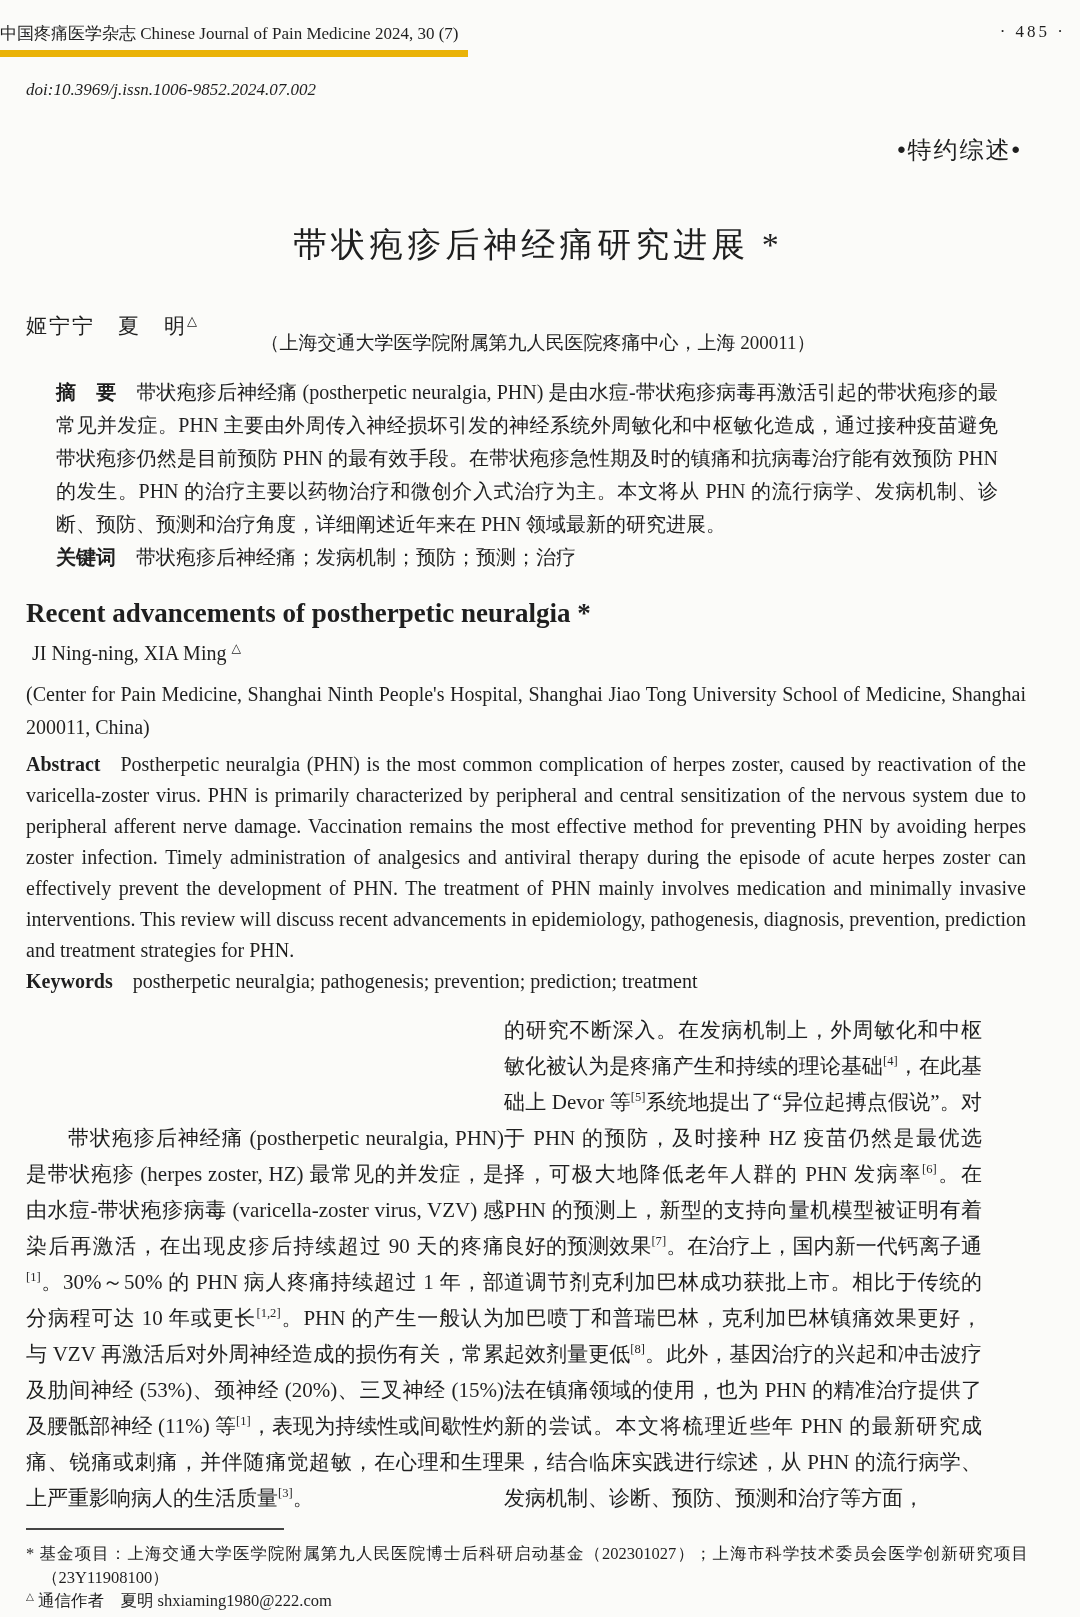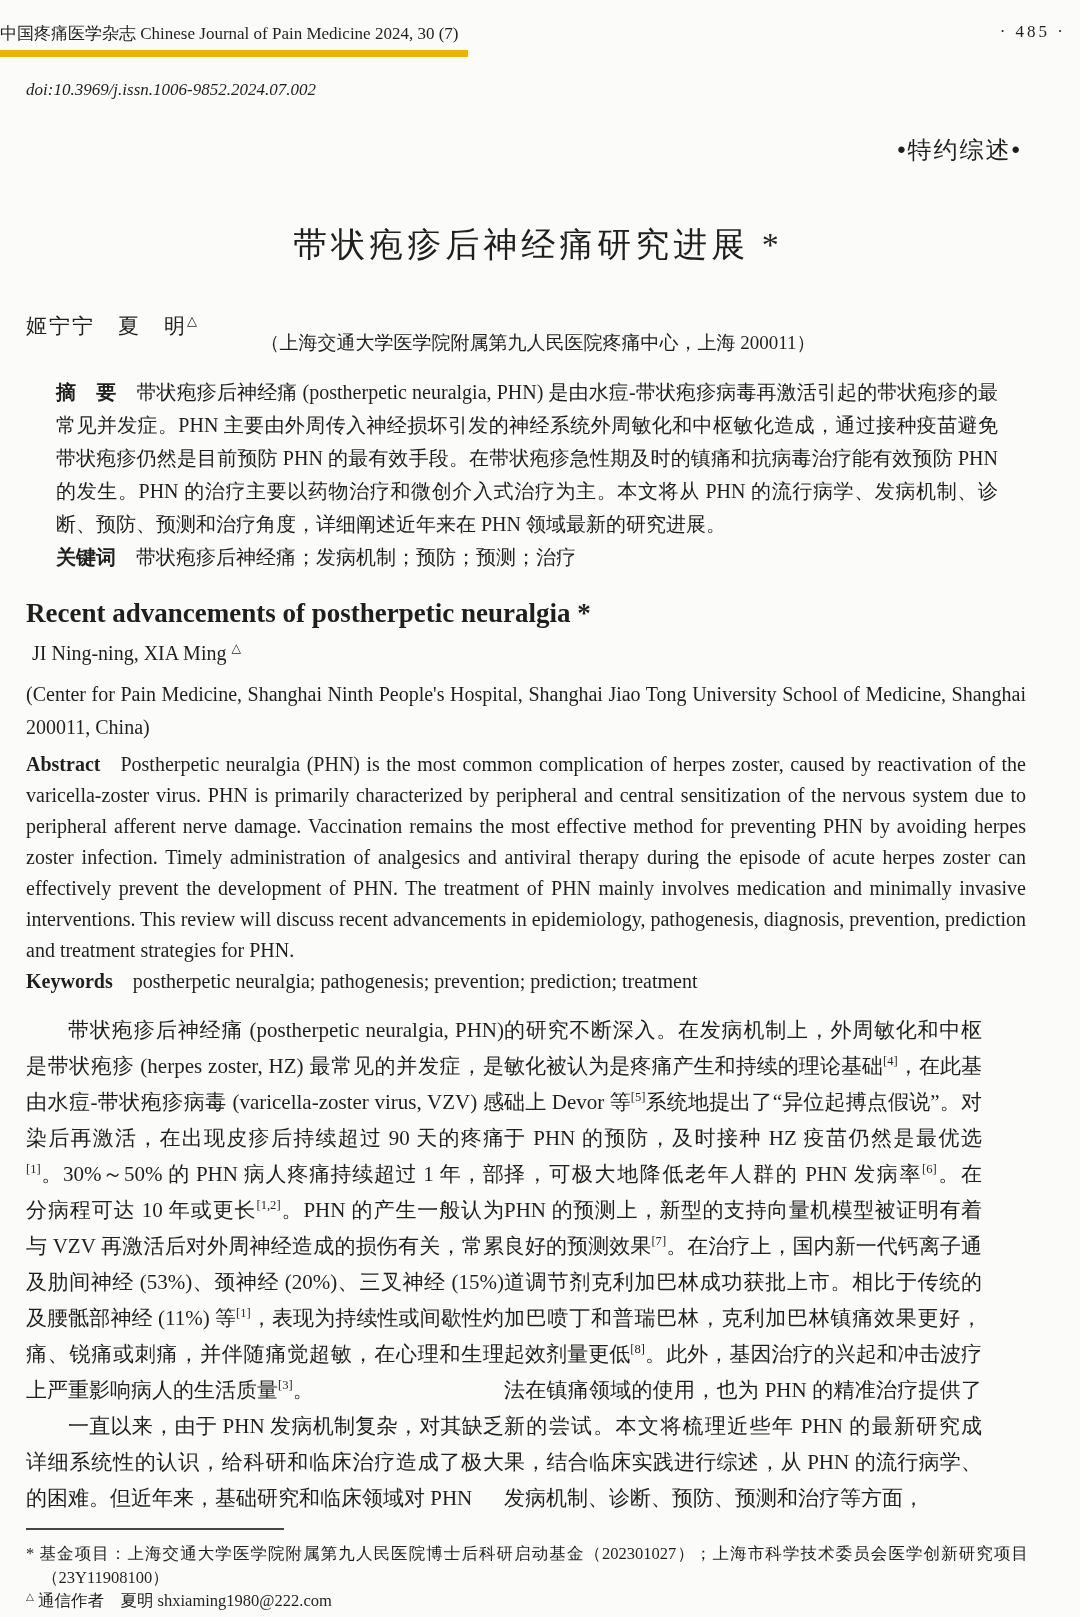--- a/index.html
+++ b/index.html
@@ -118,21 +118,20 @@
       <h2 class="title-en">Recent advancements of postherpetic neuralgia *</h2>
       <div class="authors-en"><span>JI Ning-ning, XIA Ming</span> <span class="sup-mark">△</span></div>
       <div class="affil-en">(Center for Pain Medicine, Shanghai Ninth People's Hospital, Shanghai Jiao Tong University School of Medicine, Shanghai 200011, China)</div>
       <p class="abstract-en"><span class="hei label-gap" style="font-family:'Liberation Serif','DejaVu Serif',serif;">Abstract</span><span>Postherpetic neuralgia (PHN) is the most common complication of herpes zoster, caused by reactivation of the varicella-zoster virus. PHN is primarily characterized by peripheral and central sensitization of the nervous system due to peripheral afferent nerve damage. Vaccination remains the most effective method for preventing PHN by avoiding herpes zoster infection. Timely administration of analgesics and antiviral therapy during the episode of acute herpes zoster can effectively prevent the development of PHN. The treatment of PHN mainly involves medication and minimally invasive interventions. This review will discuss recent advancements in epidemiology, pathogenesis, diagnosis, prevention, prediction and treatment strategies for PHN.</span></p>
       <p class="keywords-en"><span class="hei label-gap" style="font-family:'Liberation Serif','DejaVu Serif',serif;">Keywords</span><span>postherpetic neuralgia; pathogenesis; prevention; prediction; treatment</span></p>
     </div>
 
     <div class="columns">
       <div class="col">
         <p class="indent">带状疱疹后神经痛 (postherpetic neuralgia, PHN) 是带状疱疹 (herpes zoster, HZ) 最常见的并发症，是由水痘-带状疱疹病毒 (varicella-zoster virus, VZV) 感染后再激活，在出现皮疹后持续超过 90 天的疼痛<sup>[1]</sup>。30%～50% 的 PHN 病人疼痛持续超过 1 年，部分病程可达 10 年或更长<sup>[1,2]</sup>。PHN 的产生一般认为与 VZV 再激活后对外周神经造成的损伤有关，常累及肋间神经 (53%)、颈神经 (20%)、三叉神经 (15%) 及腰骶部神经 (11%) 等<sup>[1]</sup>，表现为持续性或间歇性灼痛、锐痛或刺痛，并伴随痛觉超敏，在心理和生理上严重影响病人的生活质量<sup>[3]</sup>。</p>
-        <p class="indent">一直以来，由于 PHN 发病机制复杂，对其缺乏详细系统性的认识，给科研和临床治疗造成了极大的困难。但近年来，基础研究和临床领域对 PHN</p>
       </div>
       <div class="col">
         <p>的研究不断深入。在发病机制上，外周敏化和中枢敏化被认为是疼痛产生和持续的理论基础<sup>[4]</sup>，在此基础上 Devor 等<sup>[5]</sup>系统地提出了“异位起搏点假说”。对于 PHN 的预防，及时接种 HZ 疫苗仍然是最优选择，可极大地降低老年人群的 PHN 发病率<sup>[6]</sup>。在 PHN 的预测上，新型的支持向量机模型被证明有着良好的预测效果<sup>[7]</sup>。在治疗上，国内新一代钙离子通道调节剂克利加巴林成功获批上市。相比于传统的加巴喷丁和普瑞巴林，克利加巴林镇痛效果更好，起效剂量更低<sup>[8]</sup>。此外，基因治疗的兴起和冲击波疗法在镇痛领域的使用，也为 PHN 的精准治疗提供了新的尝试。本文将梳理近些年 PHN 的最新研究成果，结合临床实践进行综述，从 PHN 的流行病学、发病机制、诊断、预防、预测和治疗等方面，</p>
       </div>
     </div>
 
     <div class="footnote">
       <div class="footnote-rule"></div>
       <p><span>*</span> <span>基金项目：上海交通大学医学院附属第九人民医院博士后科研启动基金（202301027）；上海市科学技术委员会医学创新研究项目（23Y11908100）</span></p>
       <p><span class="sup-mark">△</span> <span>通信作者　夏明 shxiaming1980@222.com</span></p>

